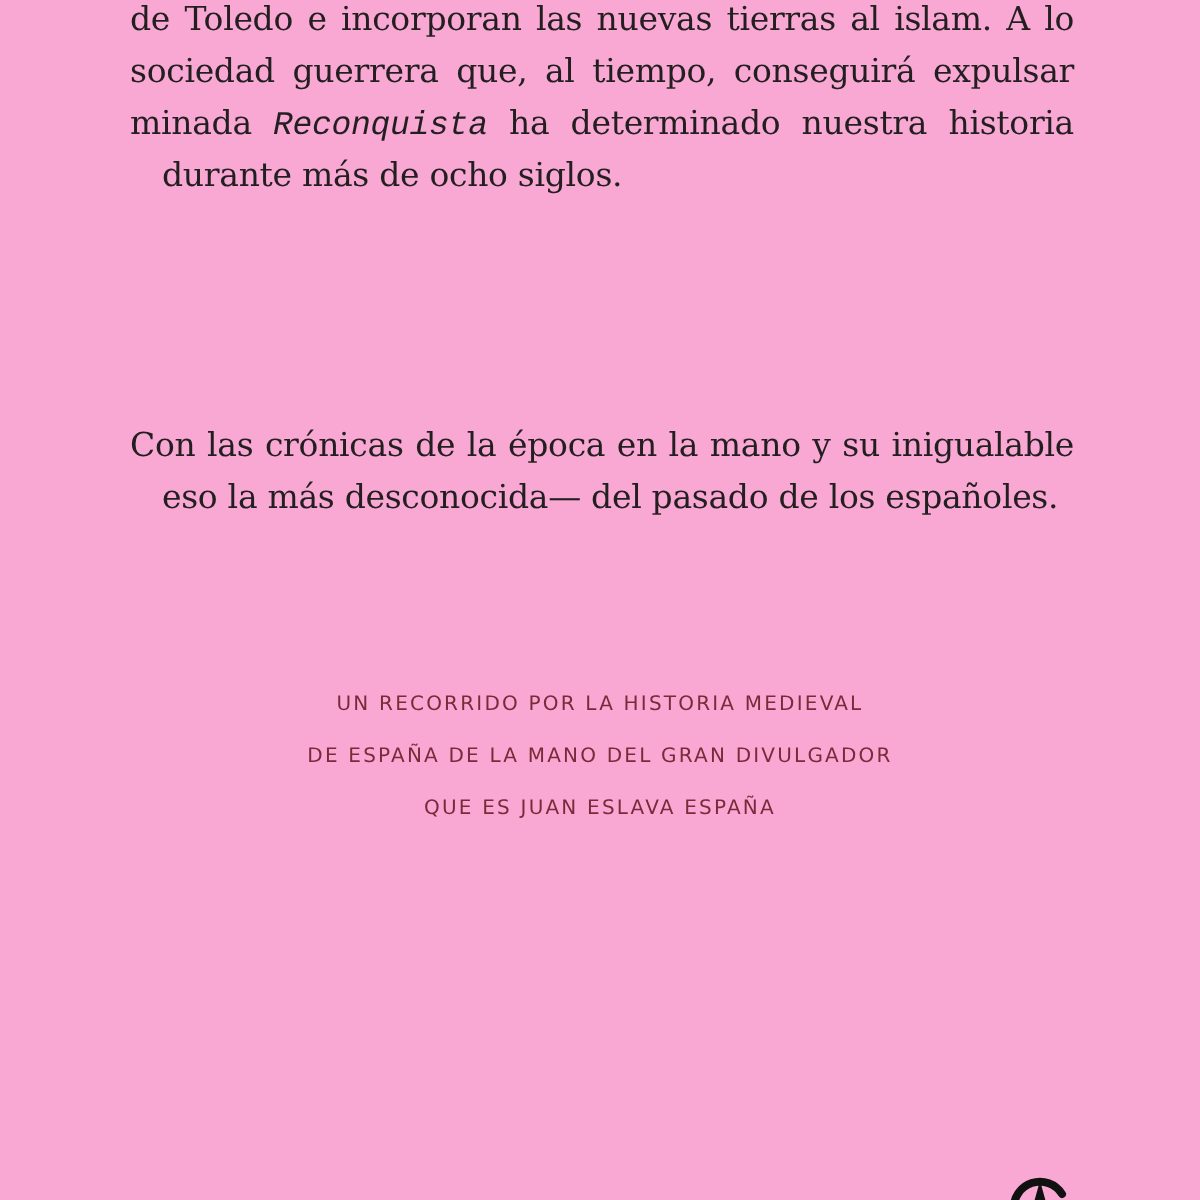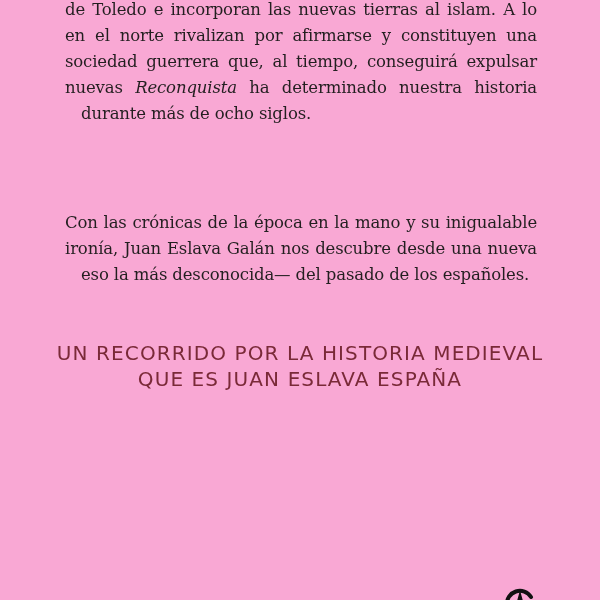--- a/index.html
+++ b/index.html
@@ -35,63 +35,62 @@
       text-align: justify;
       text-align-last: justify;
       height: 26px;
     }
     .line.last {
       text-align-last: left;
       margin-left: 16px;
     }
     .para1 { top: -3px; }
     .para2 { top: 210px; }
-    .italic { font-style: italic; }
+    .italic { font-style: italic; font-family: Liberation Mono, monospace; }
     .tagline {
       position: absolute;
       left: 0;
       width: 600px;
       top: 340px;
       text-align: center;
       font-family: "DejaVu Sans", "Liberation Sans", sans-serif;
-      font-size: 20px;
+      font-size: 10px;
       letter-spacing: 1.1px;
       color: #7a2a38;
       line-height: 26px;
     }
     .tagline .tl { display: block; white-space: nowrap; }
     .logo {
       position: absolute;
       left: 503px;
       top: 583px;
       width: 34px;
       height: 34px;
     }
   </style>
 </head>
 <body>
 
 <div class="page">
 
   <div class="body-text para1">
     <span class="line">de Toledo e incorporan las nuevas tierras al islam. A lo</span>
-    <span class="line">en el norte rivalizan por afirmarse y constituyen una</span>
     <span class="line">sociedad guerrera que, al tiempo, conseguirá expulsar</span>
-    <span class="line"><span>nuevas </span><span class="italic">Reconquista</span><span> ha determinado nuestra historia</span></span>
+    <span class="line"><span>minada </span><span class="italic">Reconquista</span><span> ha determinado nuestra historia</span></span>
     <span class="line last">durante más de ocho siglos.</span>
   </div>
 
   <div class="body-text para2">
     <span class="line">Con las crónicas de la época en la mano y su inigualable</span>
-    <span class="line">ironía, Juan Eslava Galán nos descubre desde una nueva</span>
     <span class="line last">eso la más desconocida— del pasado de los españoles.</span>
   </div>
 
   <div class="tagline">
     <span class="tl">UN RECORRIDO POR LA HISTORIA MEDIEVAL</span>
+    <span class="tl">DE ESPAÑA DE LA MANO DEL GRAN DIVULGADOR</span>
     <span class="tl">QUE ES JUAN ESLAVA ESPAÑA</span>
   </div>
 
   <div class="logo">
     <svg width="34" height="34" viewBox="0 0 34 34">
       <path d="M4 22 A13 13 0 0 1 28 14" stroke="#111" stroke-width="4" fill="none" stroke-linecap="round"></path>
       <path d="M12 30 L17 12 L22 30" stroke="#111" stroke-width="2.5" fill="none"></path>
       <circle cx="17" cy="20" r="2" fill="#111"></circle>
     </svg>
   </div>

